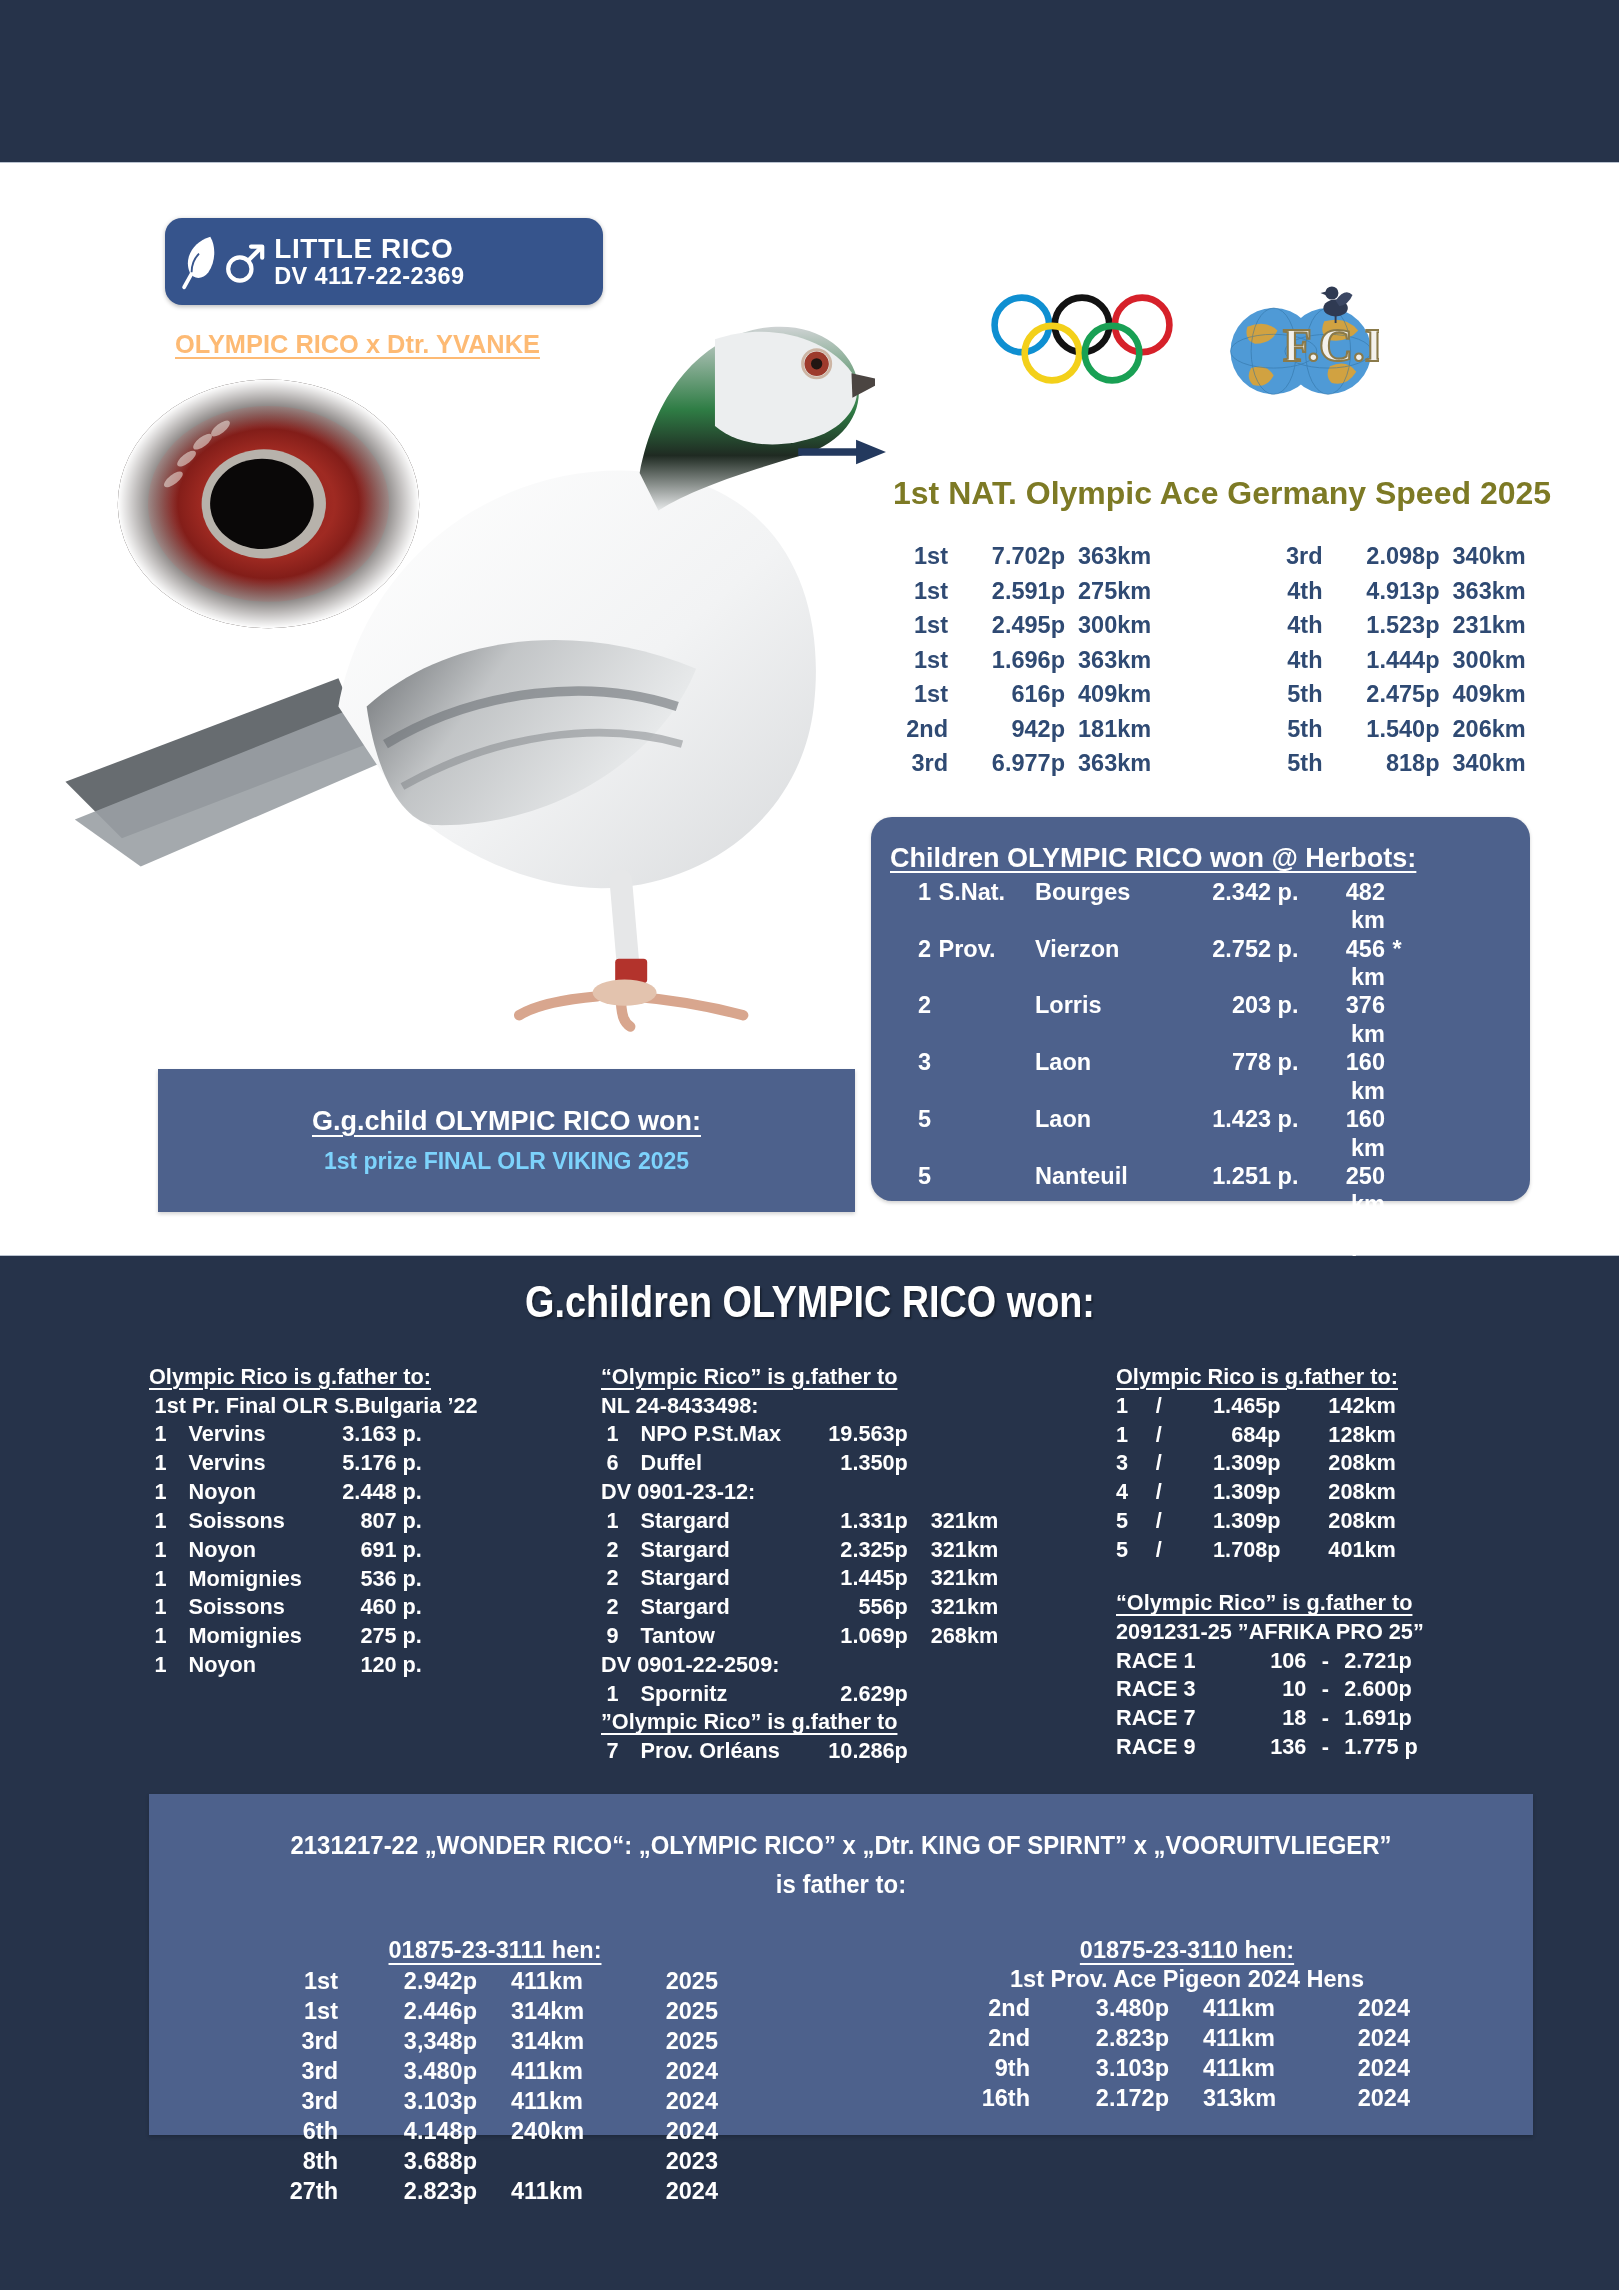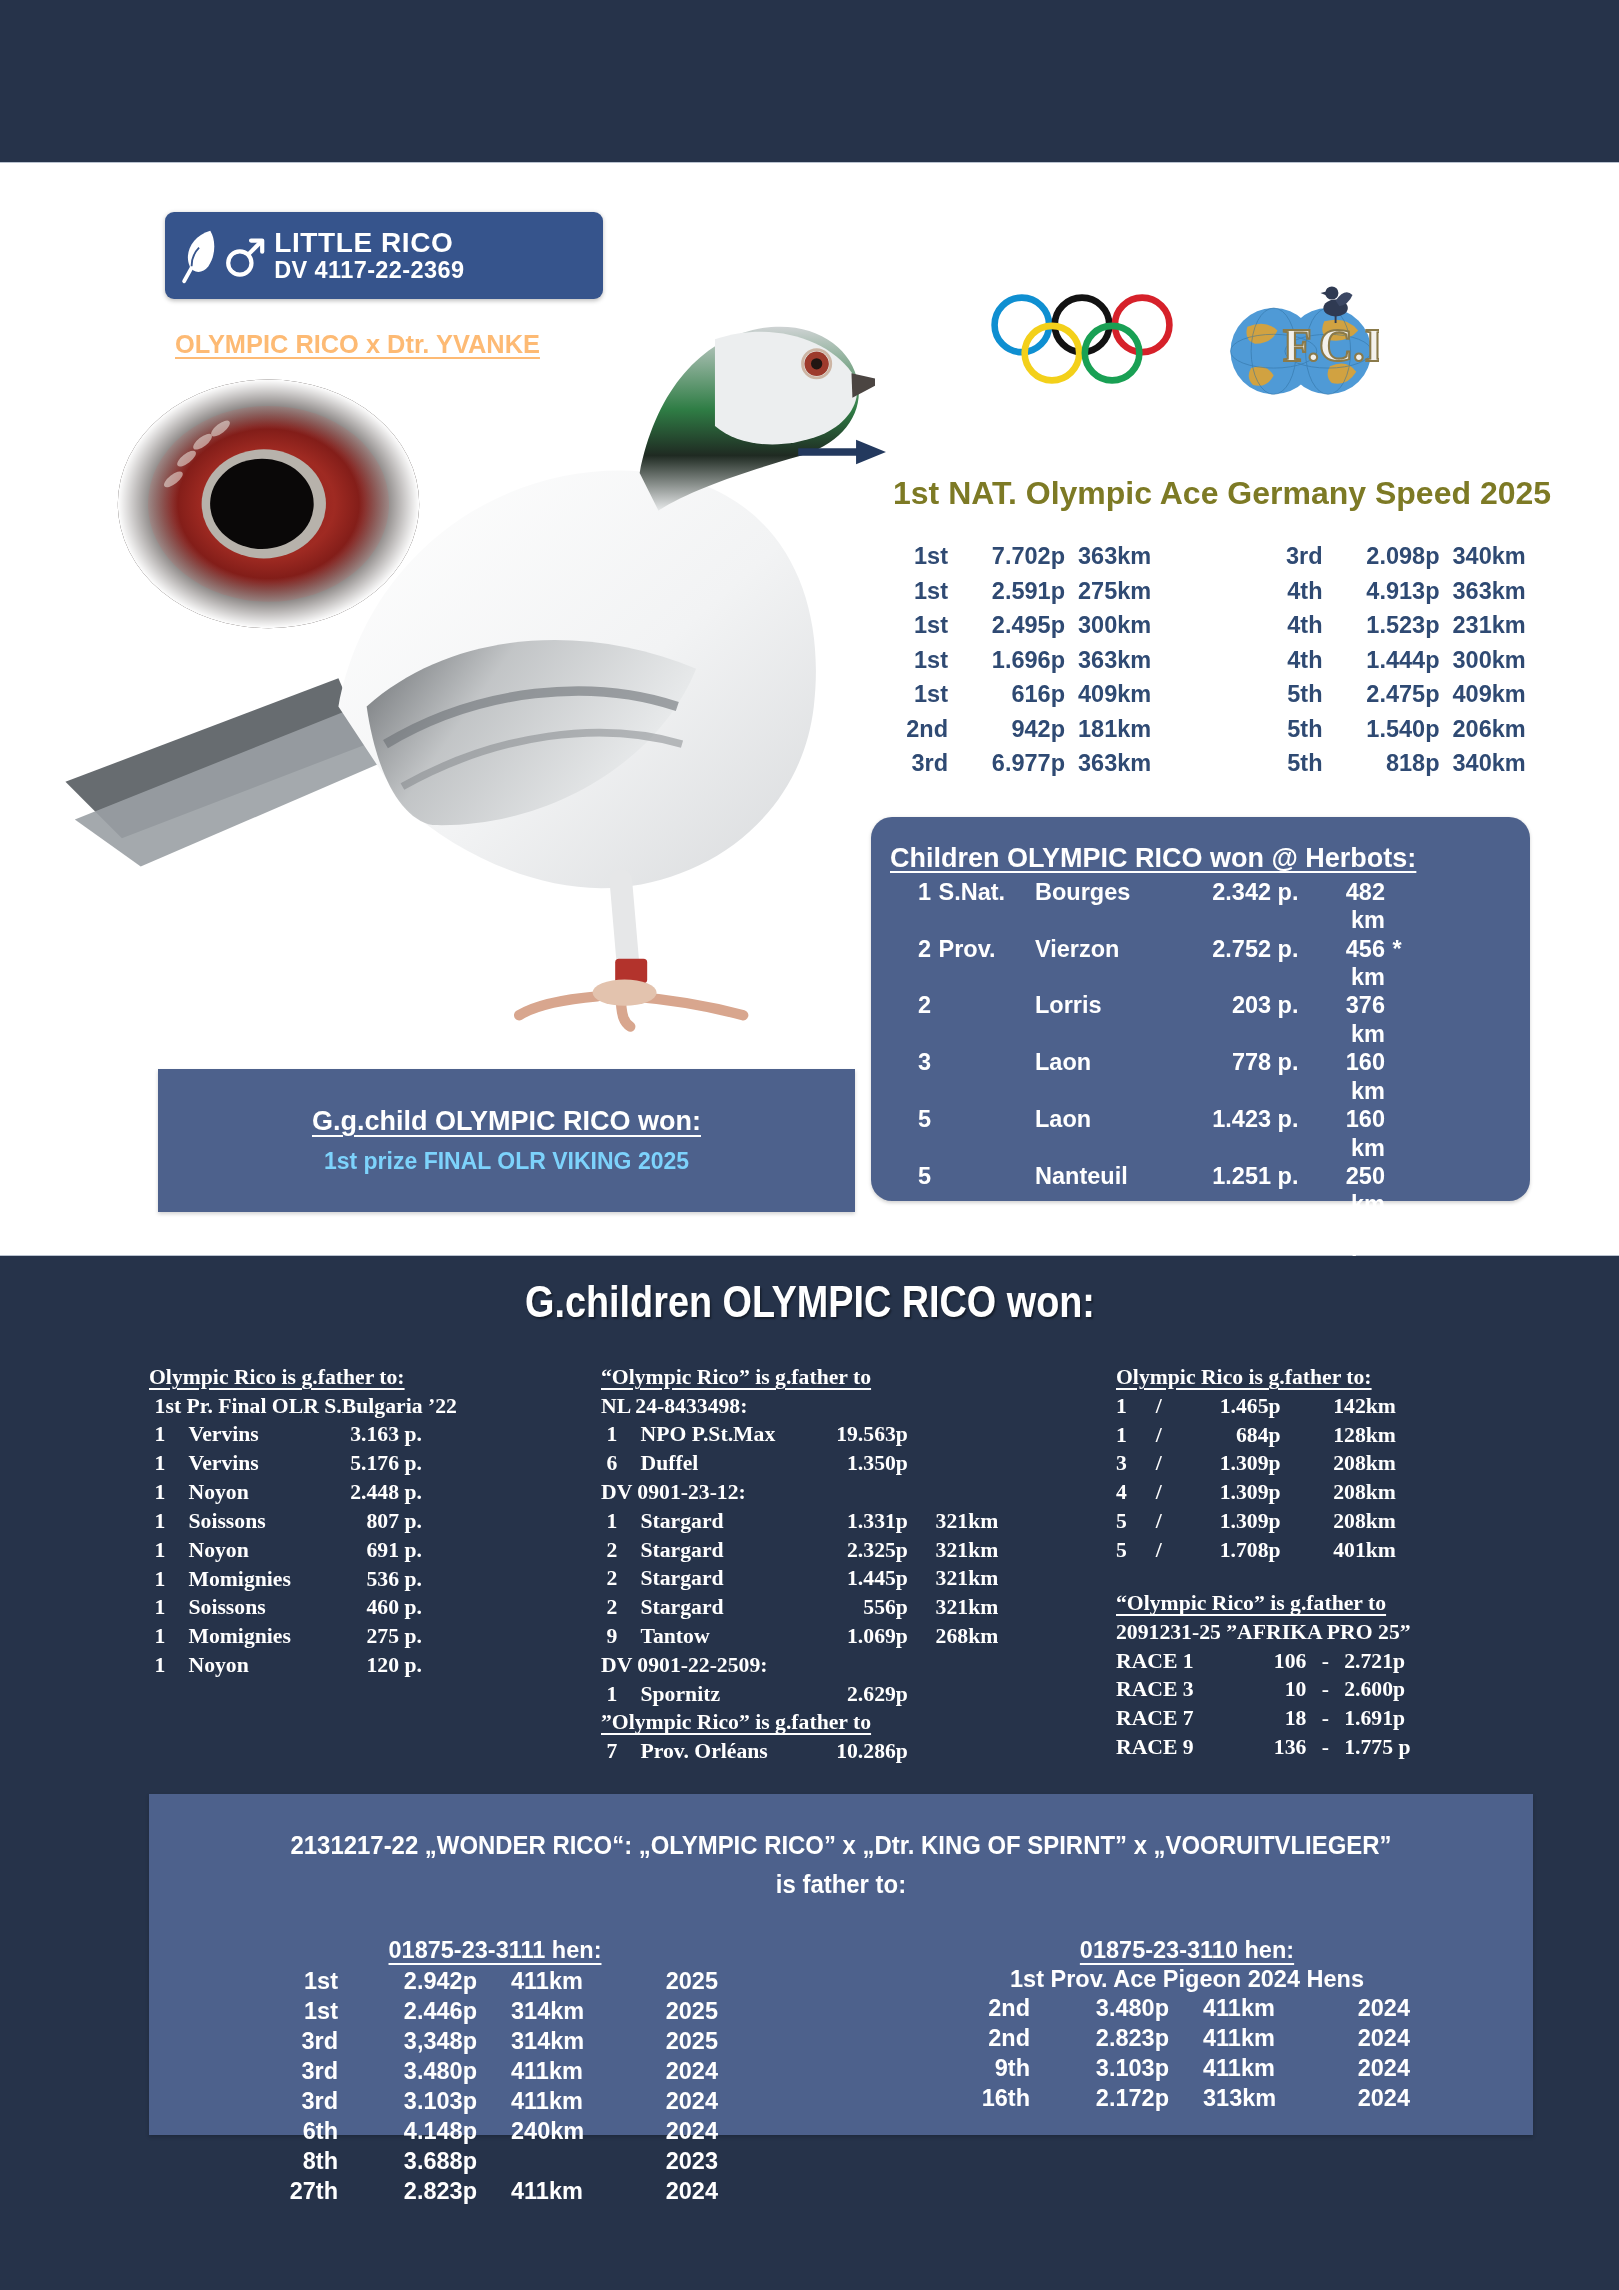--- a/index.html
+++ b/index.html
@@ -32,23 +32,23 @@
   
   .white-panel{
     position:absolute;left:0;top:162px;width:1620px;height:1092px;
     background:#ffffff;
     border-top:1.9px solid #b9c2cf;
     border-bottom:1.9px solid #b9c2cf;
   }
 
   
   .id-badge{
-    position:absolute;left:165px;top:212px;width:438px;height:87px;
+    position:absolute;left:165px;top:218px;width:438px;height:87px;
     background:#36548c;
-    border-radius:9px;
+    border-radius:17px;
     box-shadow:0 1.9px 4.7px rgba(0,0,0,.25);
     display:flex;align-items:center;
     padding:0 15px;
     box-sizing:border-box;
   }
   .feather-icon{width:40px;height:58px;flex:0 0 40px;margin-right:3.8px;}
   .sex-icon{width:41px;height:47px;flex:0 0 41px;margin-right:9.4px;}
   .id-text{display:flex;flex-direction:column;justify-content:center;color:#fff;}
   .id-name{font-size:28px;font-weight:bold;letter-spacing:0.6px;line-height:1.05;}
   .id-ring{font-size:23.5px;font-weight:bold;letter-spacing:0.4px;line-height:1.12;}
@@ -130,21 +130,21 @@
   
   .lower{position:absolute;left:0;top:1256px;width:1620px;height:1034px;background:#26334a;}
   .lower-title{
     position:absolute;left:0;top:1276px;width:1620px;text-align:center;
     color:#ffffff;font-size:45px;font-weight:bold;
     transform:scaleX(.84);
     text-shadow:1.9px 1.9px 1.9px rgba(0,0,0,.4);
   }
 
   .gc-cols{position:absolute;left:0;top:1363px;width:1620px;height:377px;}
-  .gc-col{position:absolute;color:#fff;font-family:Liberation Serif, serif;}
+  .gc-col{position:absolute;color:#fff;}
   .gc-col.c1{left:149px;width:405px;}
   .gc-col.c2{left:601px;width:461px;}
   .gc-col.c3{left:1116px;width:443px;}
 
   .gc-head{font-size:21.7px;font-weight:bold;text-decoration:underline;
            text-underline-offset:3.8px;white-space:nowrap;line-height:1.32;}
   .gc-sub{font-size:21.7px;font-weight:bold;white-space:nowrap;line-height:1.32;padding-left:5.6px;}
   .gc-sub2{font-size:21.7px;font-weight:bold;white-space:nowrap;line-height:1.32;}
   .gc-spacer{height:24.5px;}
 

